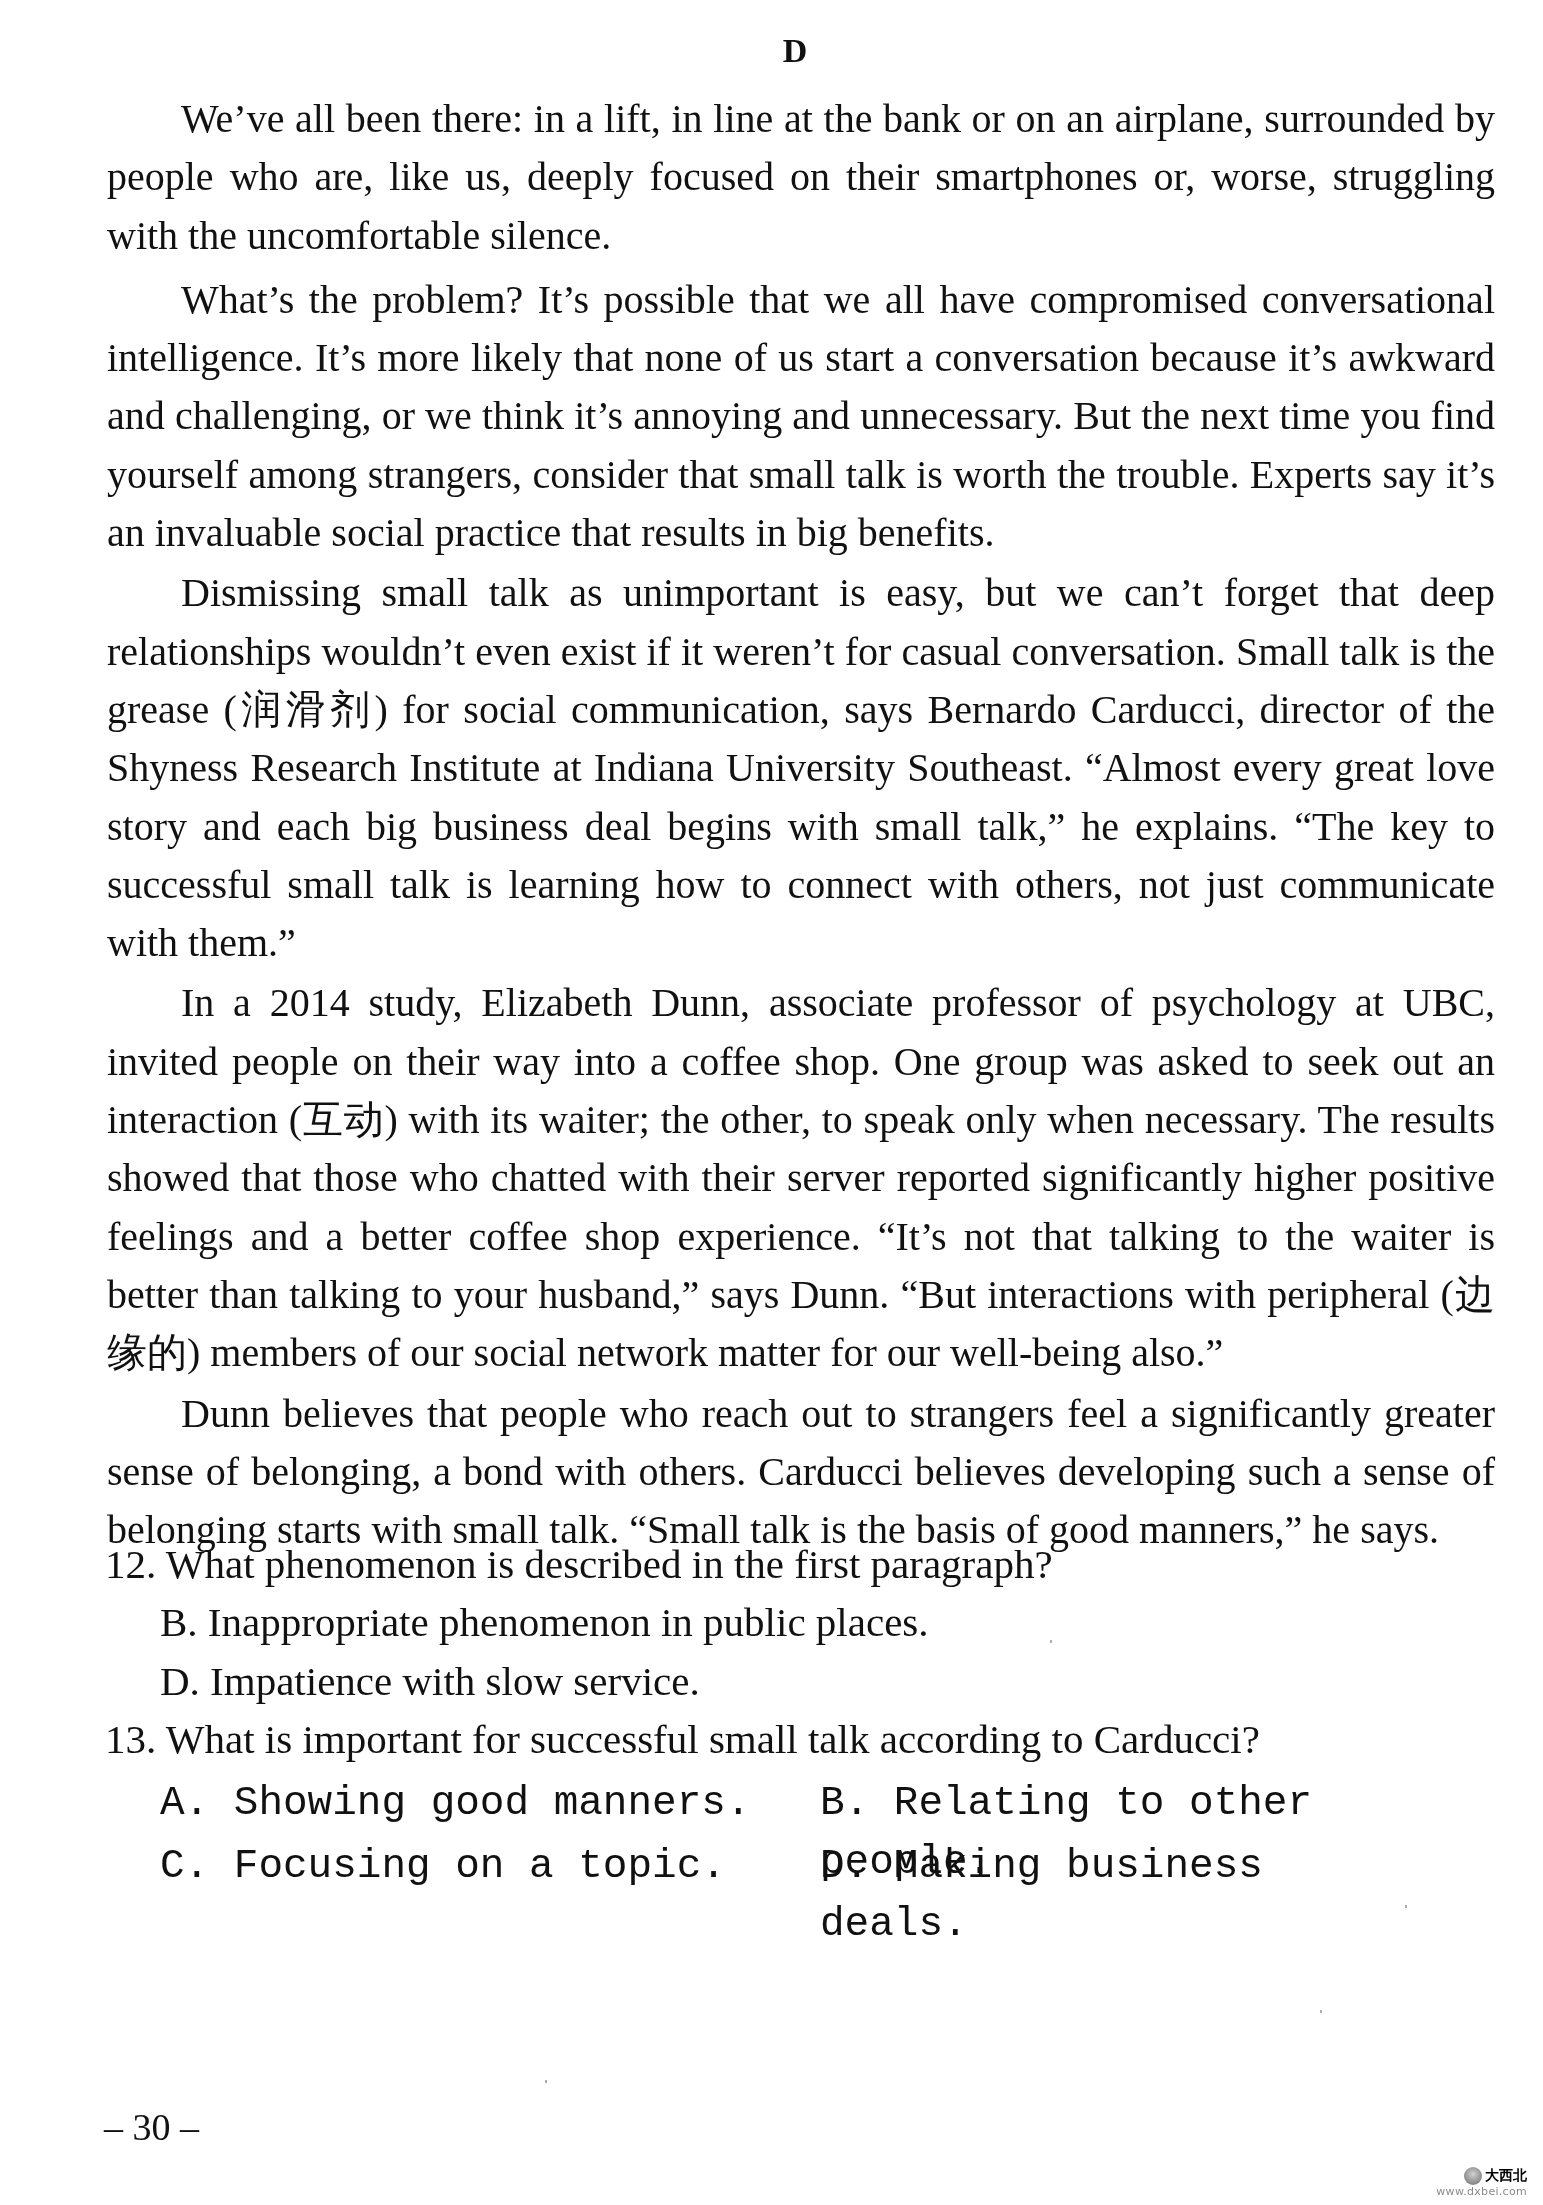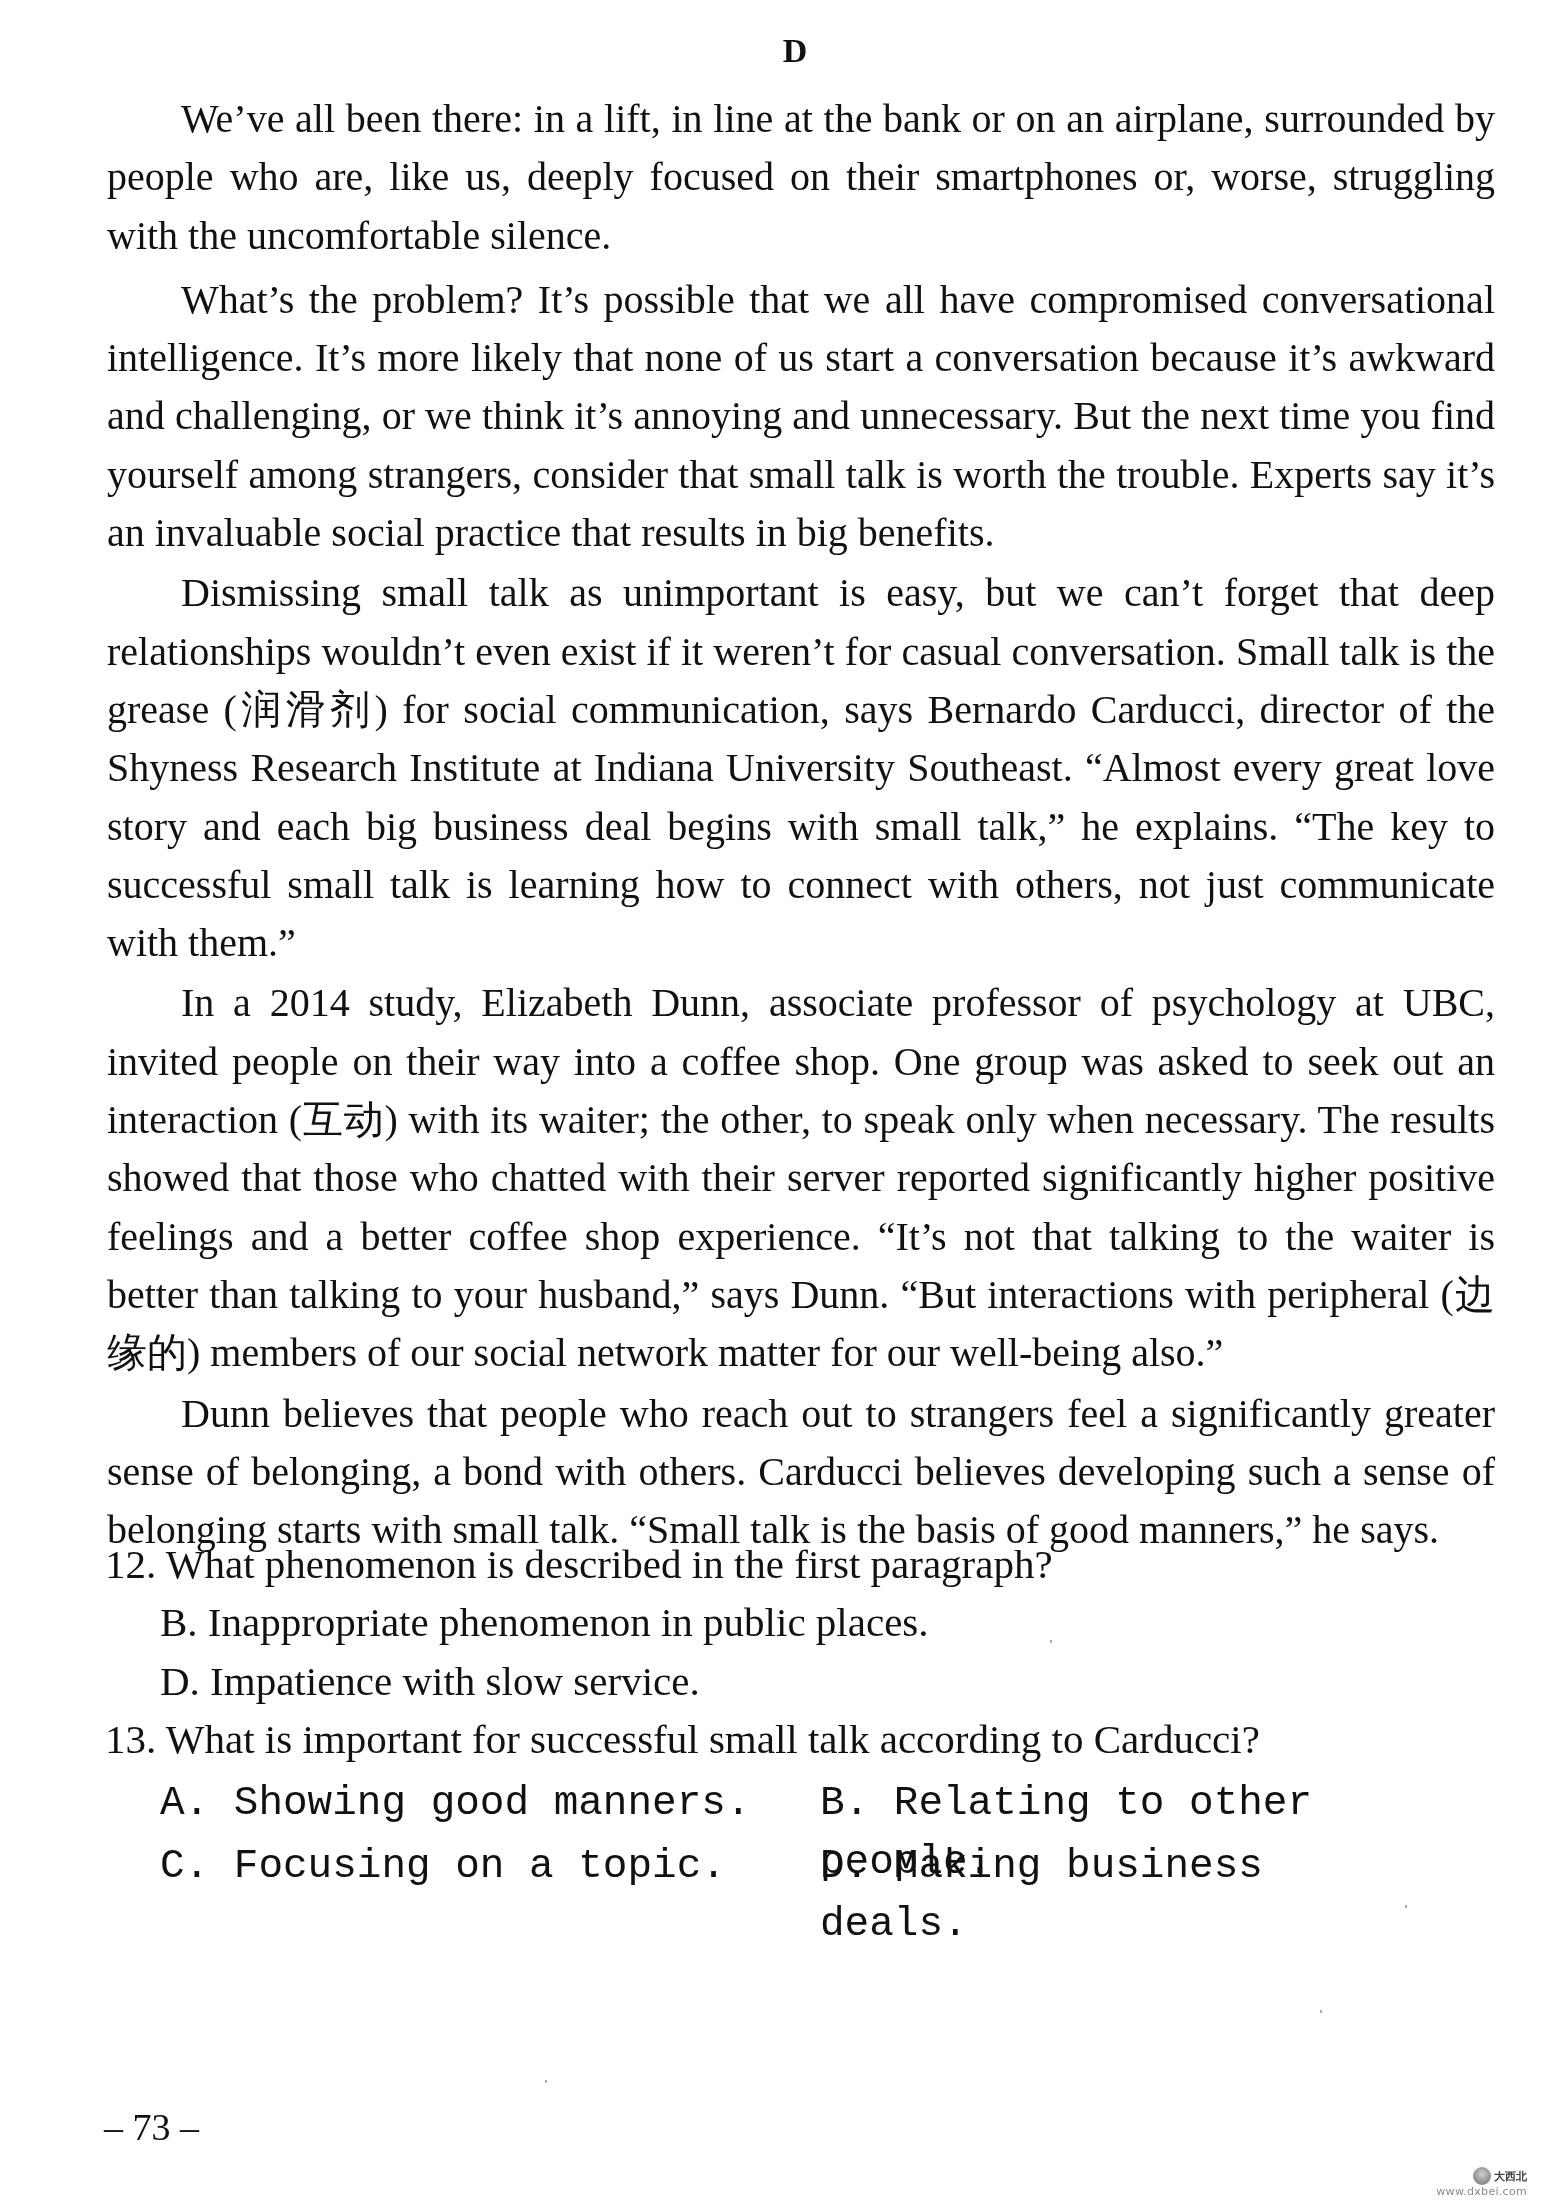--- a/index.html
+++ b/index.html
@@ -84,23 +84,23 @@
       display: flex;
       flex-direction: column;
       align-items: flex-end;
       color: #9a9a9a;
       font-family: "DejaVu Sans", sans-serif;
     }
     .wm-top {
       display: flex;
       align-items: center;
       gap: 3px;
-      font-size: 11px;
+      font-size: 14px;
       font-weight: bold;
-      color: #404040;
+      color: #000000;
     }
     .wm-logo {
       width: 18px;
       height: 18px;
       border-radius: 50%;
       background: radial-gradient(circle at 50% 40%, #d0d0d0, #888 70%);
     }
     .wm-url {
       font-size: 11px;
       color: #8a8a8a;
@@ -146,21 +146,21 @@
     </div>
     <div class="q-options two-col">
       <div class="q-option">A. Showing good manners.</div>
       <div class="q-option">B. Relating to other people.</div>
       <div class="q-option">C. Focusing on a topic.</div>
       <div class="q-option">D. Making business deals.</div>
     </div>
   </div>
 </div>
 
-<div class="page-number">– 73 –</div>
+<div class="page-number">– 30 –</div>
 
 <div class="speck" style="left:1315px;top:1520px;"></div>
 <div class="speck" style="left:1050px;top:1640px;"></div>
 <div class="speck" style="left:1405px;top:1905px;"></div>
 <div class="speck" style="left:1320px;top:2010px;"></div>
 <div class="speck" style="left:545px;top:2080px;"></div>
 
 <div class="watermark">
   <div class="wm-top">
     <span class="wm-logo"></span>

